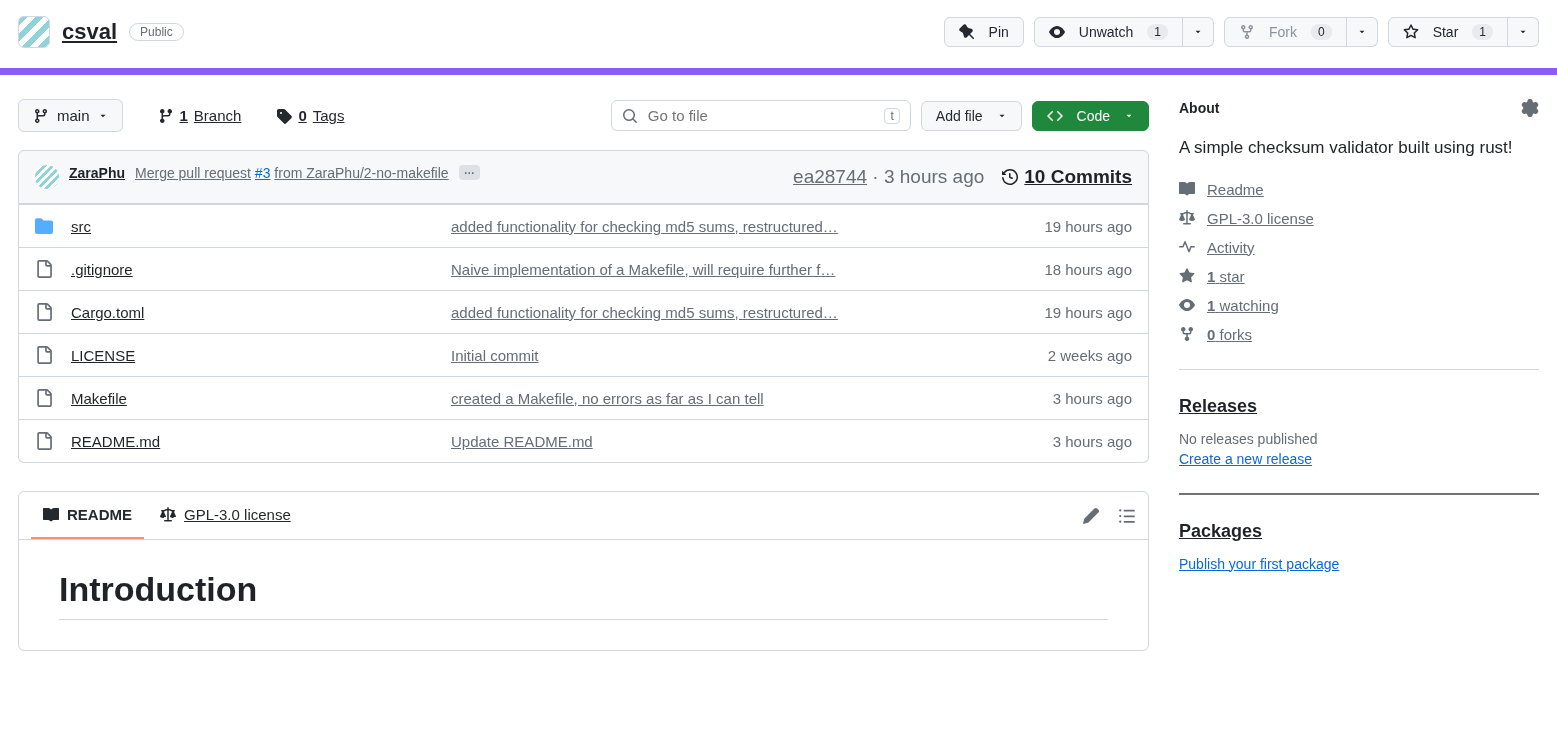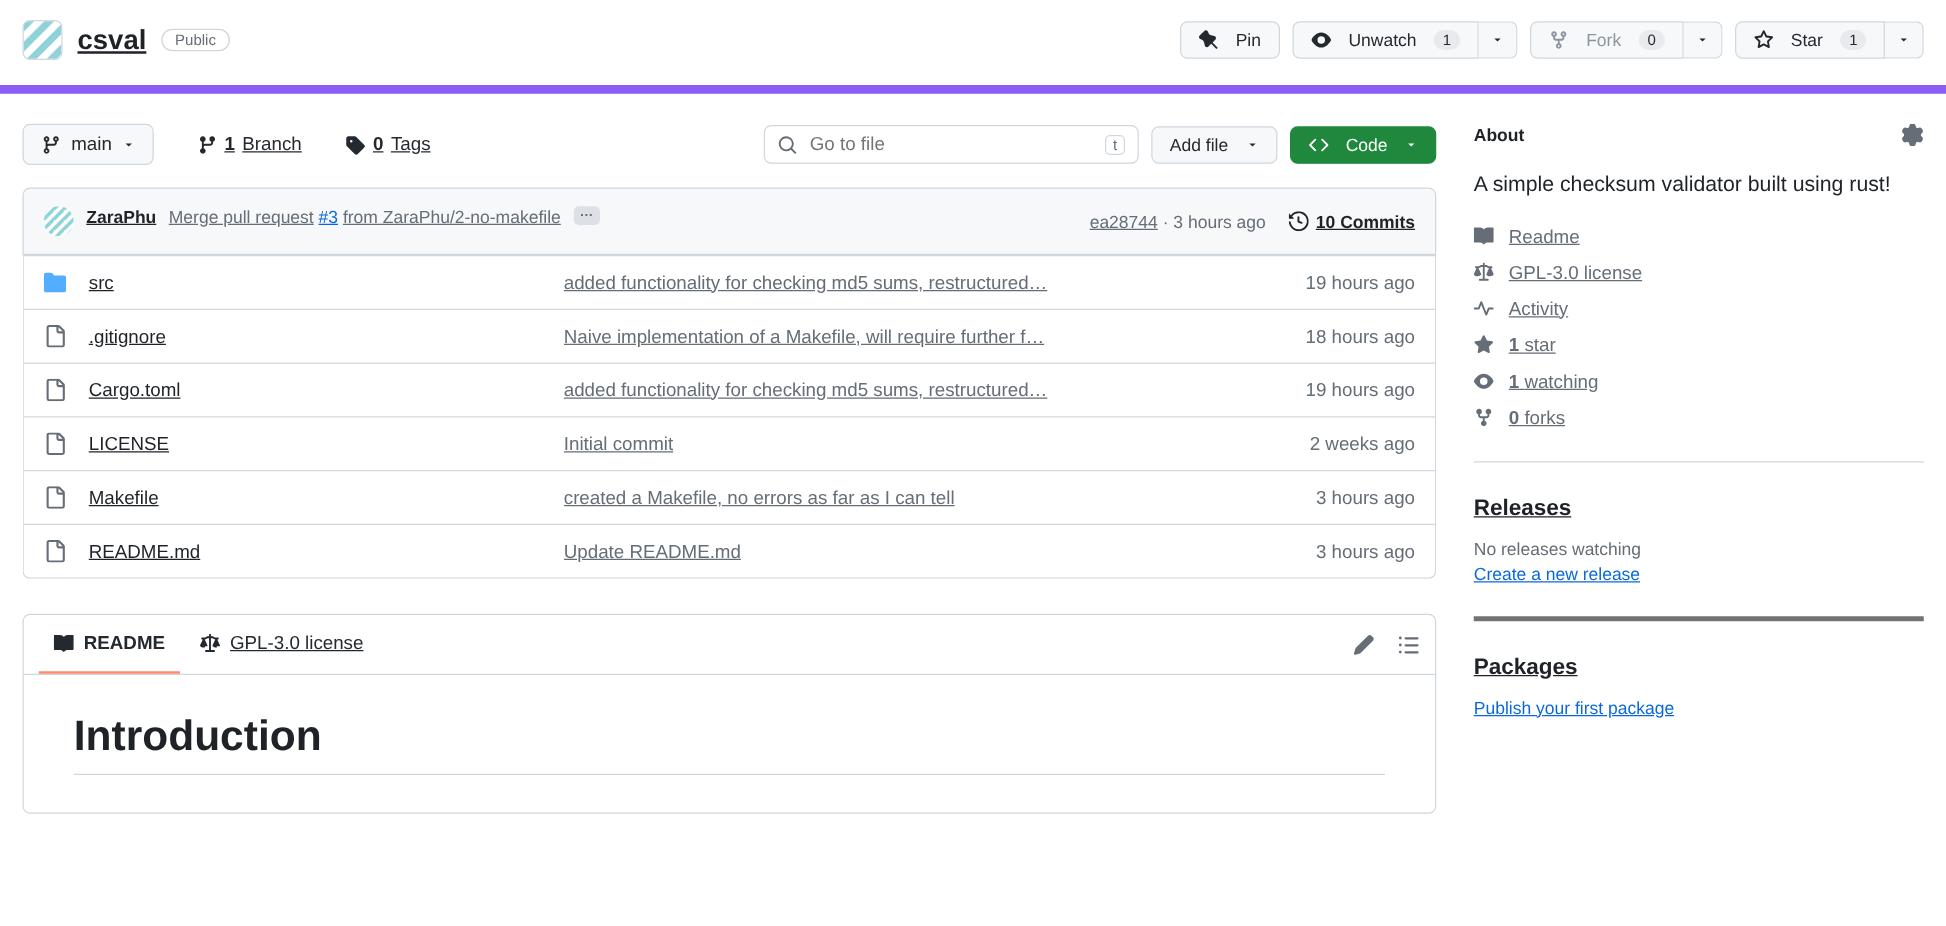--- a/index.html
+++ b/index.html
@@ -79,21 +79,21 @@
   background: linear-gradient(135deg, #8fd3d8 25%, #fff 25%, #fff 50%, #8fd3d8 50%, #8fd3d8 75%, #fff 75%);
   background-size: 8px 8px;
 }
 .commit-author { font-weight: 600; text-decoration: underline; }
 .commit-msg { color: #656d76; text-decoration: underline; }
 .commit-pr { color: #0969da; text-decoration: underline; }
 .ellipsis-badge {
   background: #dde1e6; border-radius: 4px; padding: 0px 5px 4px 5px;
   font-size: 11px; font-weight: 700; color: #656d76; line-height: 1;
 }
-.commit-right { display: flex; align-items: center; gap: 18px; color: #656d76; font-size: 14px; text-align: center; }
+.commit-right { display: flex; align-items: center; gap: 18px; color: #656d76; font-size: 19px; text-align: center; }
 .commit-sha { text-decoration: underline; color: #656d76; }
 .commits-link { display: inline-flex; align-items: center; gap: 6px; color: #1f2328; text-decoration: underline; font-weight: 600; }
 .file-table { border: 1px solid #d0d7de; border-top: 0; border-radius: 0 0 6px 6px; }
 .file-row {
   display: flex; align-items: center; padding: 12px 16px;
   border-top: 1px solid #d0d7de; font-size: 15px;
 }
 .file-icon { width: 22px; color: #656d76; flex-shrink: 0; margin-right: 14px; }
 .file-icon.dir { color: #54aeff; }
 .file-name { width: 380px; text-decoration: underline; color: #1f2328; }
@@ -112,21 +112,21 @@
 .readme-body { padding: 30px 40px; }
 .readme-body h1 { font-size: 34px; font-weight: 600; border-bottom: 1px solid #d0d7de; padding-bottom: 10px; }
 .about-section { border-bottom: 1px solid #d0d7de; padding-bottom: 26px; margin-bottom: 26px; }
 .about-header { display: flex; justify-content: space-between; align-items: center; margin-bottom: 18px; }
 .about-header h2 { font-size: 14px; font-weight: 600; }
 .about-desc { font-size: 17px; line-height: 1.5; margin-bottom: 20px; }
 .about-list { list-style: none; display: flex; flex-direction: column; gap: 12px; }
 .about-list li { display: flex; align-items: center; gap: 12px; font-size: 15px; color: #656d76; }
 .about-list li a { color: #656d76; text-decoration: underline; }
 .section h2 { font-size: 18px; font-weight: 600; text-decoration: underline; margin-bottom: 14px; }
-.section { border-bottom: 4px solid #737373; padding-bottom: 26px; margin-bottom: 26px; }
+.section { border-bottom: 2px solid #737373; padding-bottom: 26px; margin-bottom: 26px; }
 .section p { font-size: 14px; color: #656d76; margin-bottom: 4px; }
 .section a.link { color: #0969da; text-decoration: underline; font-size: 14px; }
 svg { display: block; }
 .icon { display: inline-flex; }
 </style>
 </head>
 <body>
 
 <div class="header">
   <div class="header-left">
@@ -454,21 +454,21 @@
                 <path fill="#656d76" d="M5 5.372v.878c0 .414.336.75.75.75h4.5a.75.75 0 0 0 .75-.75v-.878a2.25 2.25 0 1 1 1.5 0v.878a2.25 2.25 0 0 1-2.25 2.25h-1.5v2.128a2.251 2.251 0 1 1-1.5 0V8.5h-1.5A2.25 2.25 0 0 1 3.5 6.25v-.878a2.25 2.25 0 1 1 1.5 0Z"></path>
               </svg>
             </span>
           <a><strong>0</strong> <span>forks</span></a>
         </li>
       </ul>
     </div>
 
     <div class="section">
       <h2>Releases</h2>
-      <p>No releases watching</p>
+      <p>No releases published</p>
       <a class="link">Create a new release</a>
     </div>
 
     <div class="section" style="border-bottom:none;">
       <h2>Packages</h2>
       <a class="link">Publish your first package</a>
     </div>
   </div>
 </div>
 

